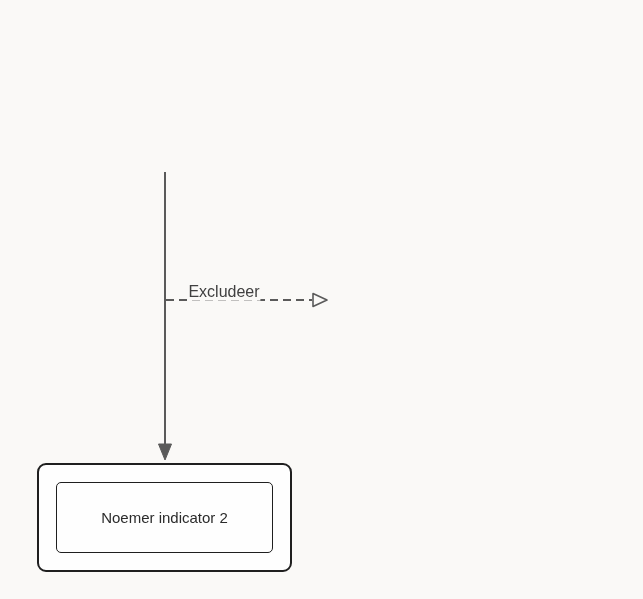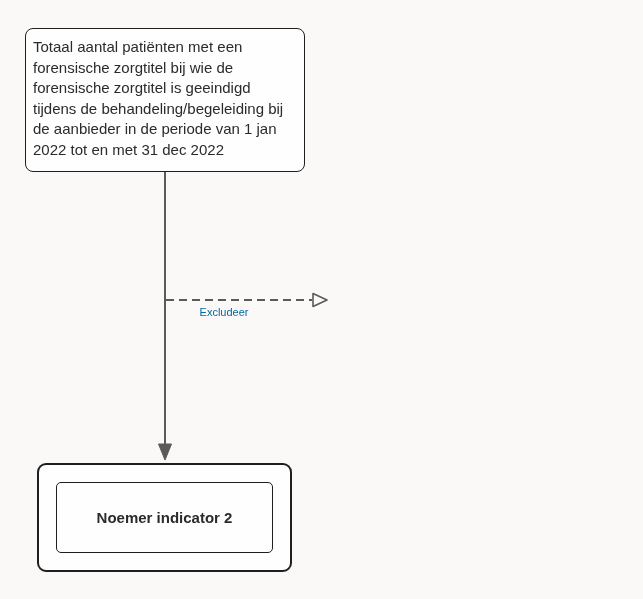--- a/index.html
+++ b/index.html
@@ -82,68 +82,61 @@
   .node-result-outer {
     position: absolute;
     left: 37px;
     top: 463px;
     width: 255px;
     height: 109px;
     background: var(--node-fill);
     border: 2px solid var(--node-border);
     border-radius: 9px;
     padding: 17px;
-    font-weight: bold;
   }
   .node-result-inner {
     width: 100%;
     height: 100%;
     background: var(--node-fill);
     border: 1.5px solid var(--node-border);
     border-radius: 5px;
     display: flex;
     align-items: center;
     justify-content: center;
     text-align: center;
     font-size: 15px;
   }
   .edge-label {
     position: absolute;
     left: 224px;
-    top: 312px;
+    top: 292px;
     transform: translate(-50%, -52%);
     background: var(--page-bg);
     padding: 0 1px;
-    font-size: 11px;
-    color: #0369a1;
+    font-size: 16px;
+    color: #404040;
     white-space: nowrap;
   }
 </style>
 </head>
 <body>
 
 <div class="canvas">
 
   <svg class="edges" viewBox="0 0 643 599" xmlns="http://www.w3.org/2000/svg">
     <g>
       <line class="solid-edge" x1="165" y1="172" x2="165" y2="445"></line>
       <polygon class="solid-head" points="165,460 158.5,444 171.5,444"></polygon>
     </g>
     <g>
       <line class="dashed-edge" x1="166" y1="300" x2="312" y2="300"></line>
       <polygon class="open-head" points="327,300 313,293.5 313,306.5"></polygon>
     </g>
   </svg>
 
-  <div class="node node-source">Totaal aantal patiënten met een
-forensische zorgtitel bij wie de
-forensische zorgtitel is geeindigd
-tijdens de behandeling/begeleiding bij
-de aanbieder in de periode van 1 jan
-2022 tot en met 31 dec 2022</div>
 
   <div class="edge-label">Excludeer</div>
 
 
   <div class="node-result-outer">
     <div class="node-result-inner">
       <span>Noemer indicator 2</span>
     </div>
   </div>
 

